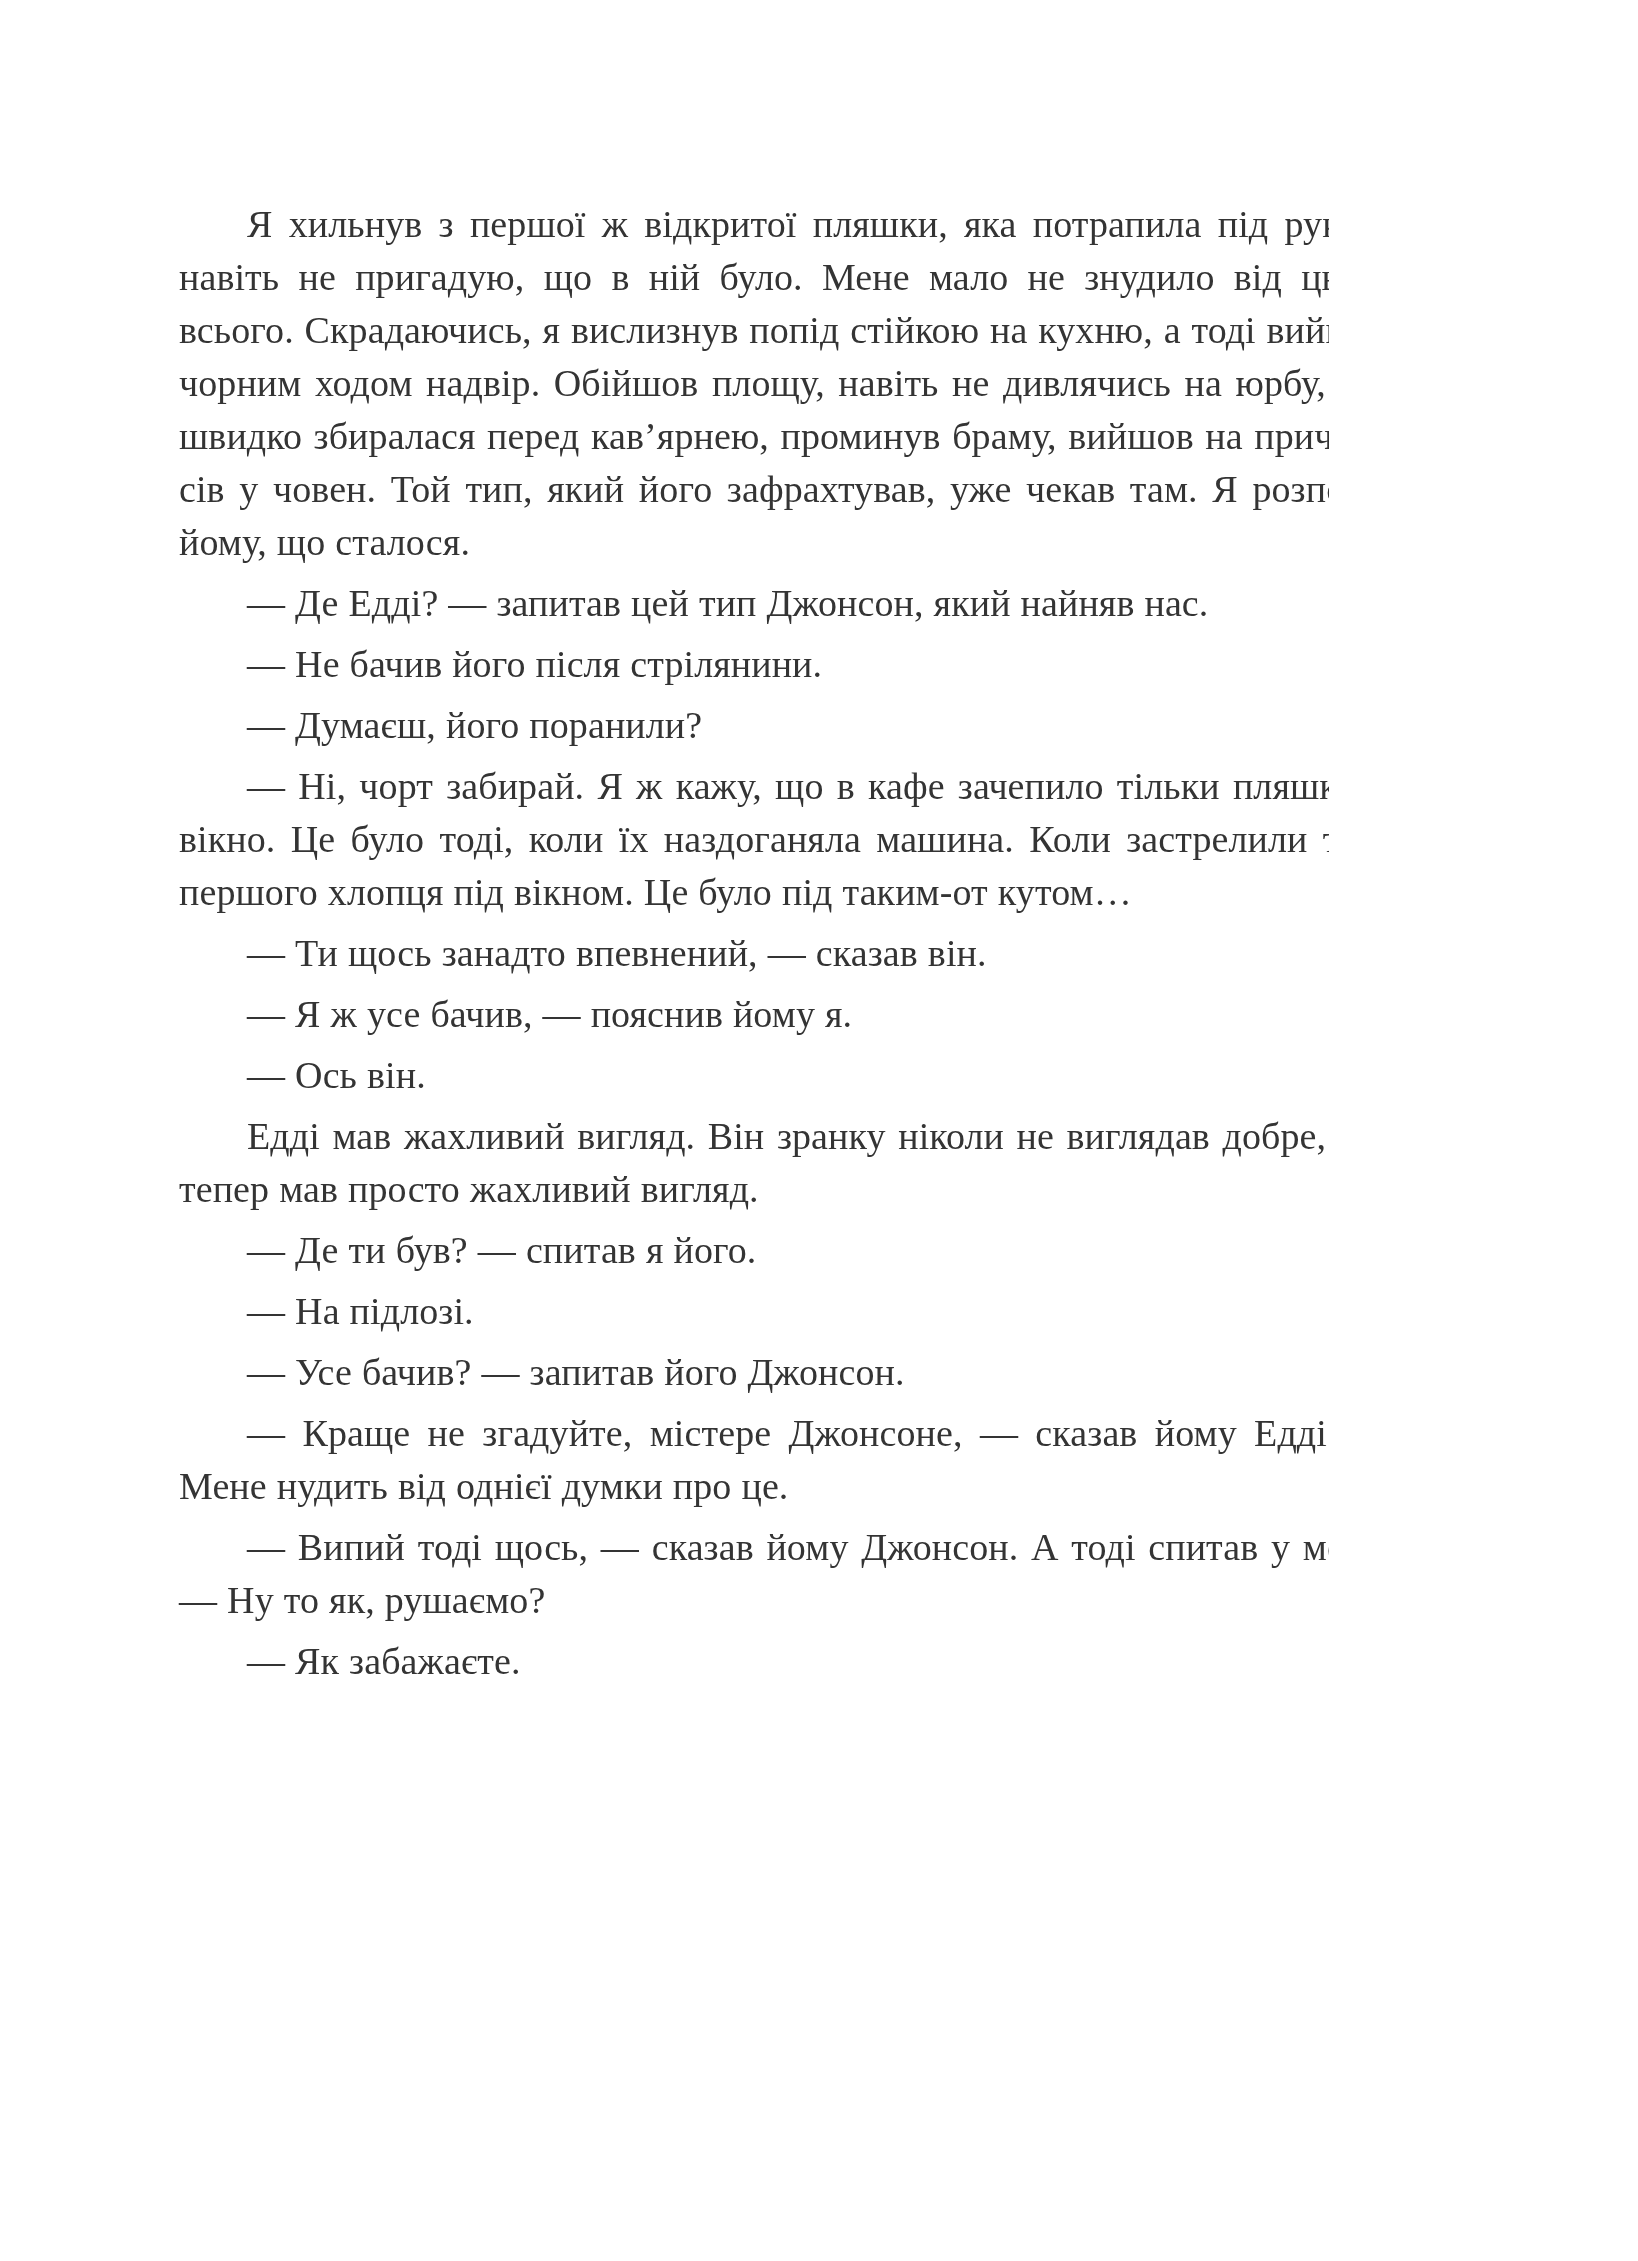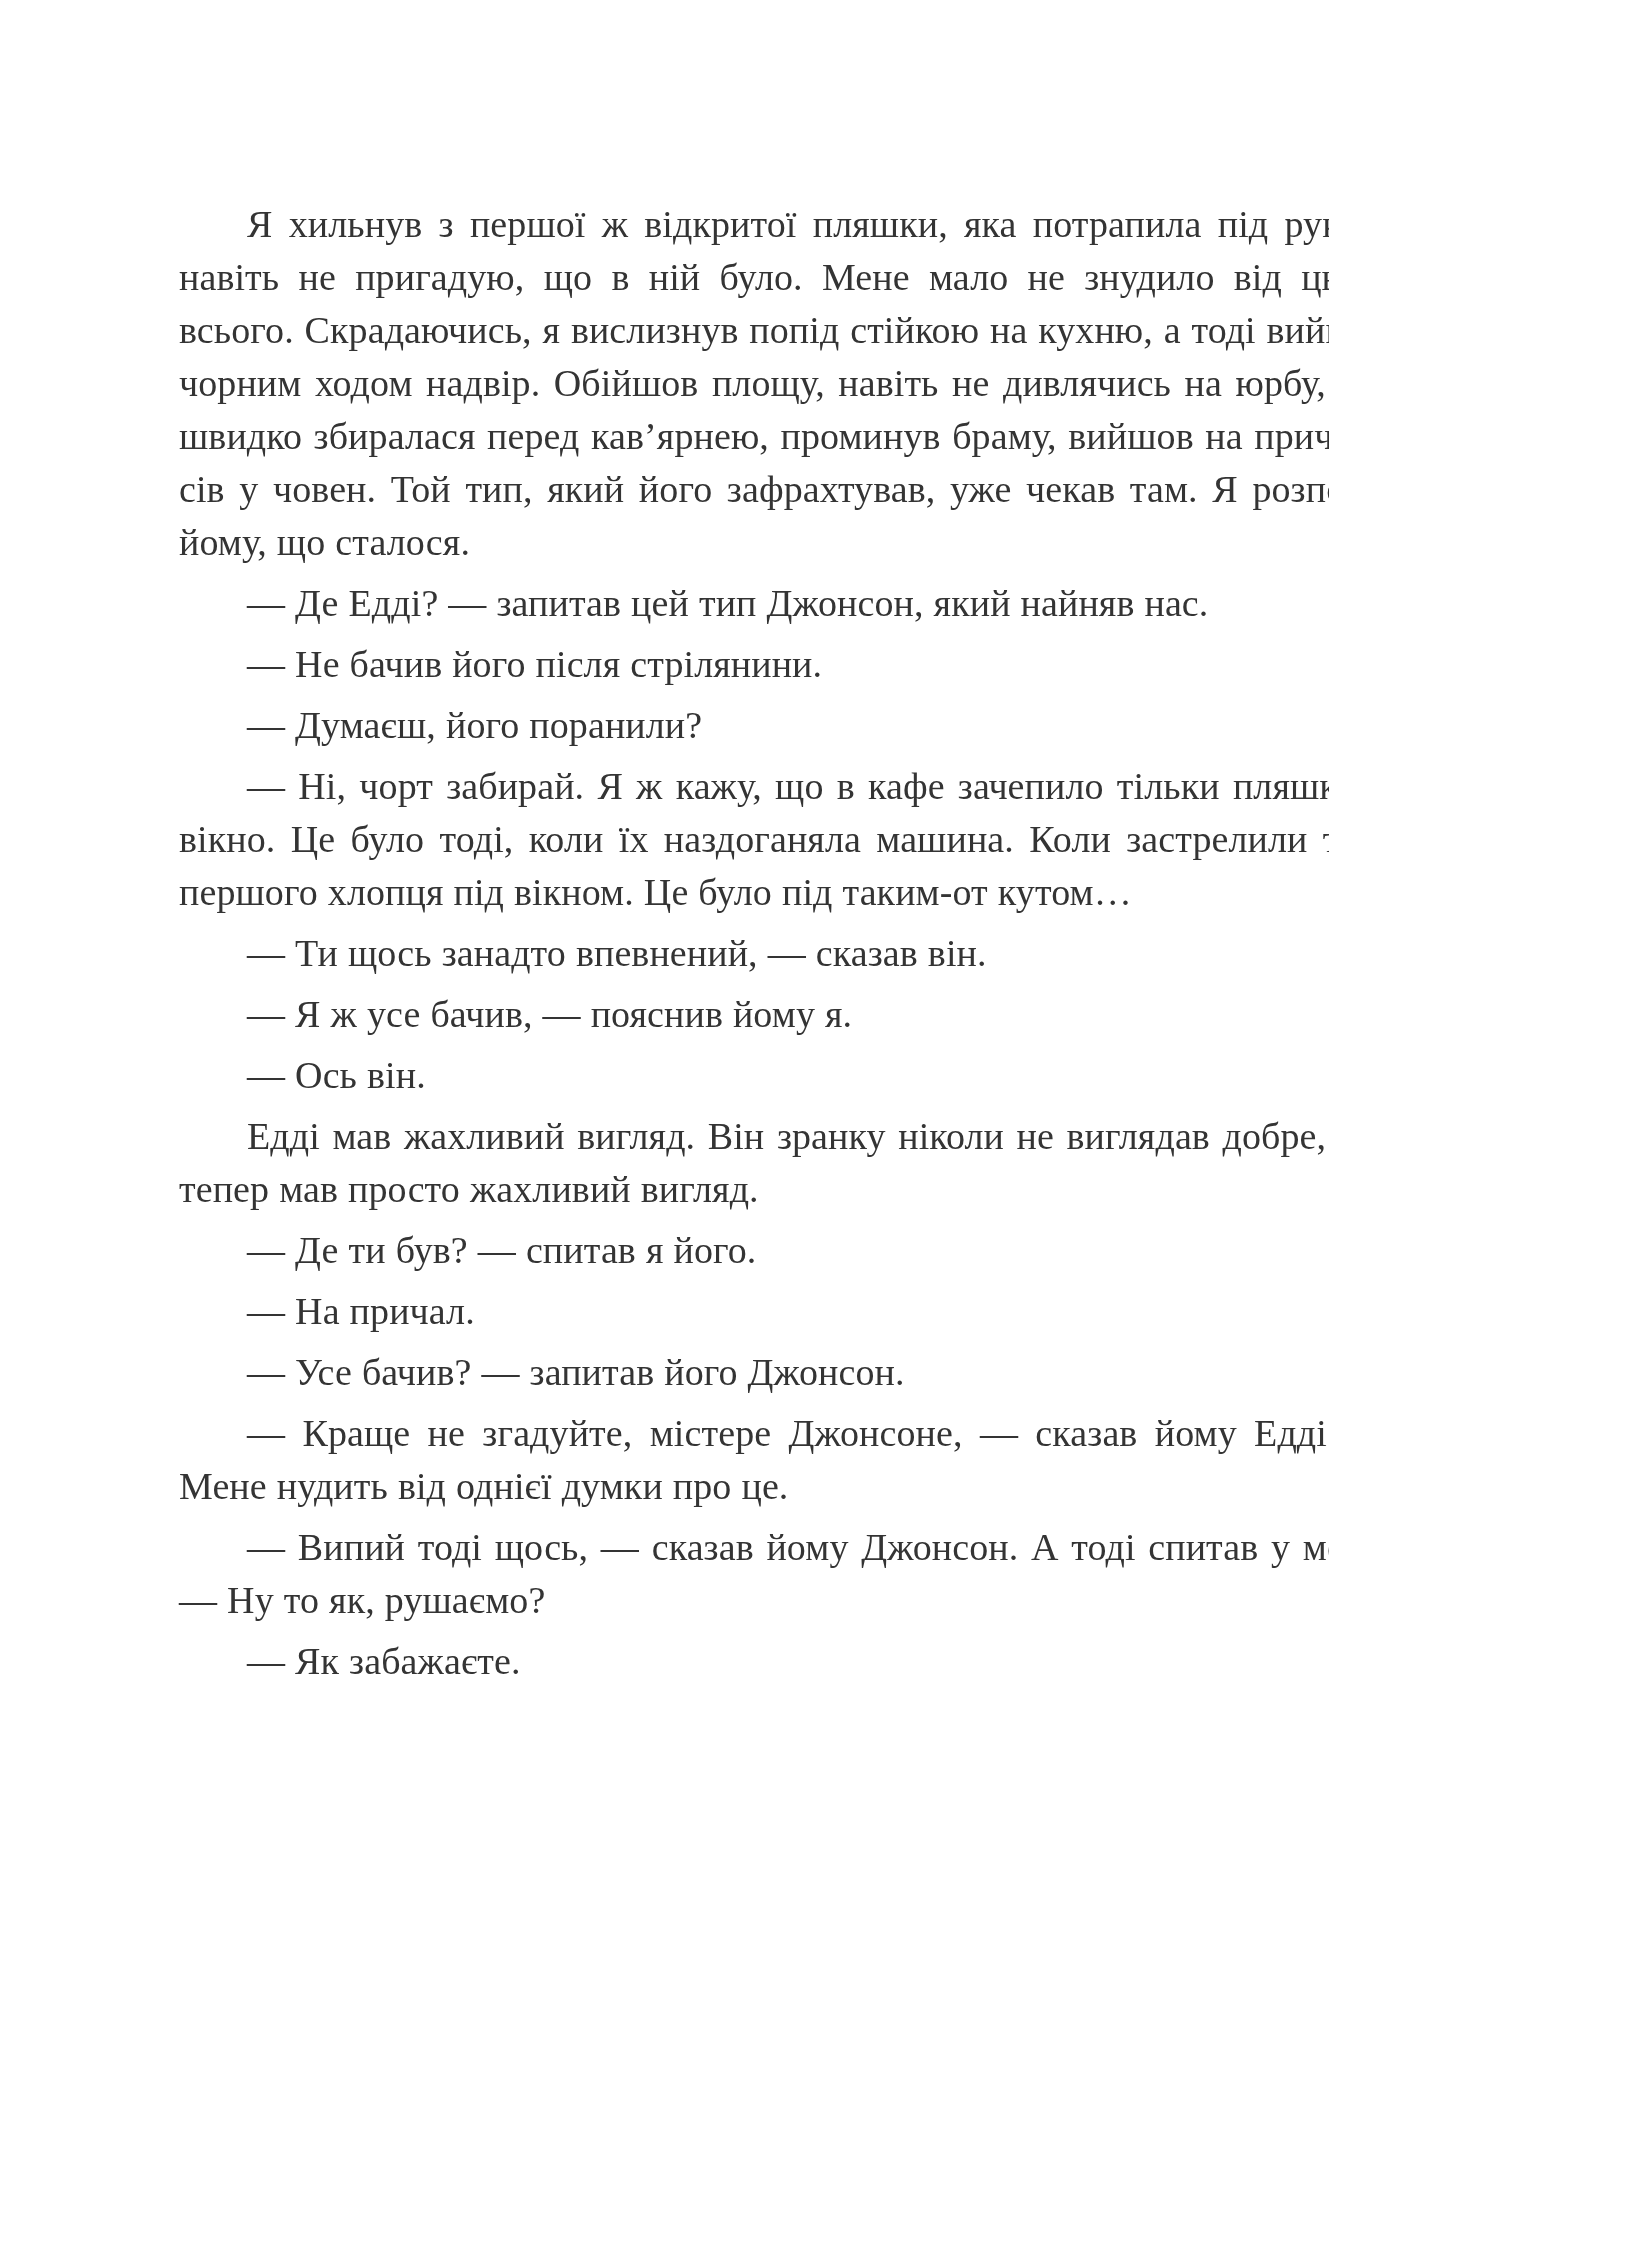--- a/index.html
+++ b/index.html
@@ -75,21 +75,21 @@
 
     <p class="para last-line-left">— Я ж усе бачив, — пояснив йому я.</p>
 
 
     <p class="para last-line-left">— Ось він.</p>
 
     <p class="para last-line-left">Едді мав жахливий вигляд. Він зранку ніколи не виглядав добре, але тепер мав просто жахливий вигляд.</p>
 
     <p class="para last-line-left">— Де ти був? — спитав я його.</p>
 
-    <p class="para last-line-left">— На причал.</p>
+    <p class="para last-line-left">— На підлозі.</p>
 
     <p class="para last-line-left">— Усе бачив? — запитав його Джонсон.</p>
 
     <p class="para last-line-left">— Краще не згадуйте, містере Джонсоне, — сказав йому Едді. — Мене нудить від однієї думки про це.</p>
 
     <p class="para last-line-left">— Випий тоді щось, — сказав йому Джонсон. А тоді спитав у мене: — Ну то як, рушаємо?</p>
 
     <p class="para last-line-left">— Як забажаєте.</p>
 
   </div>

